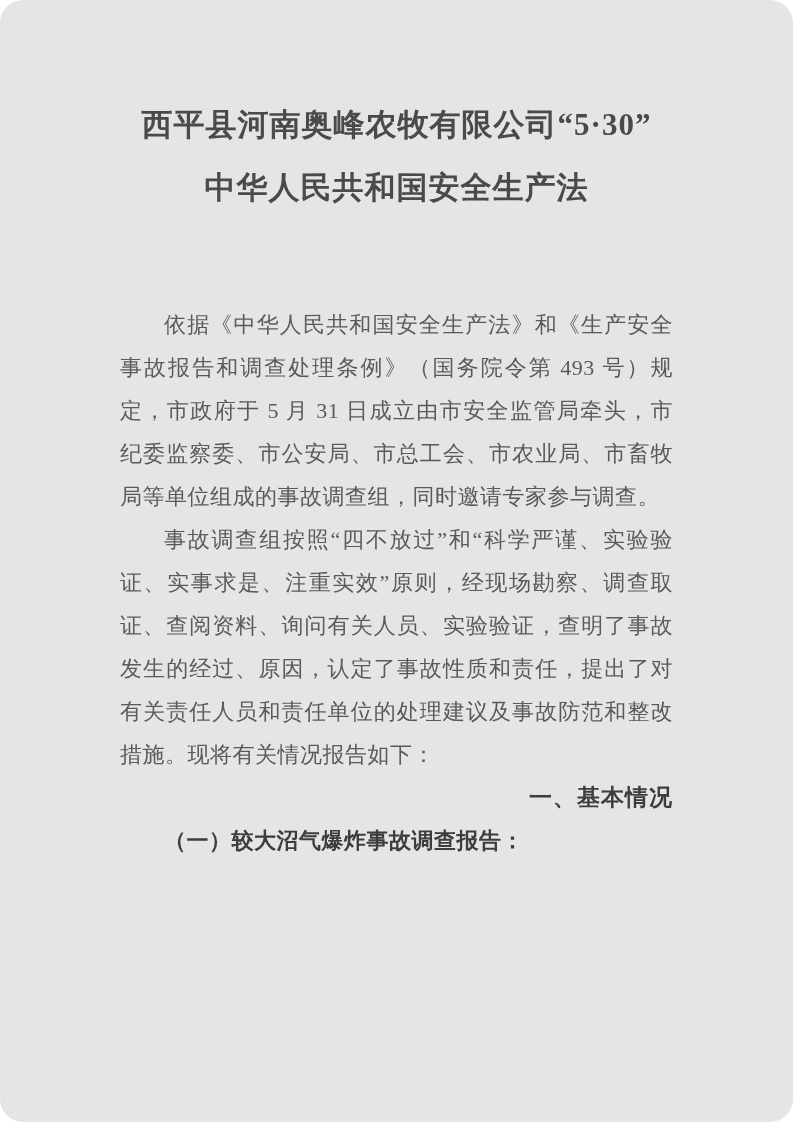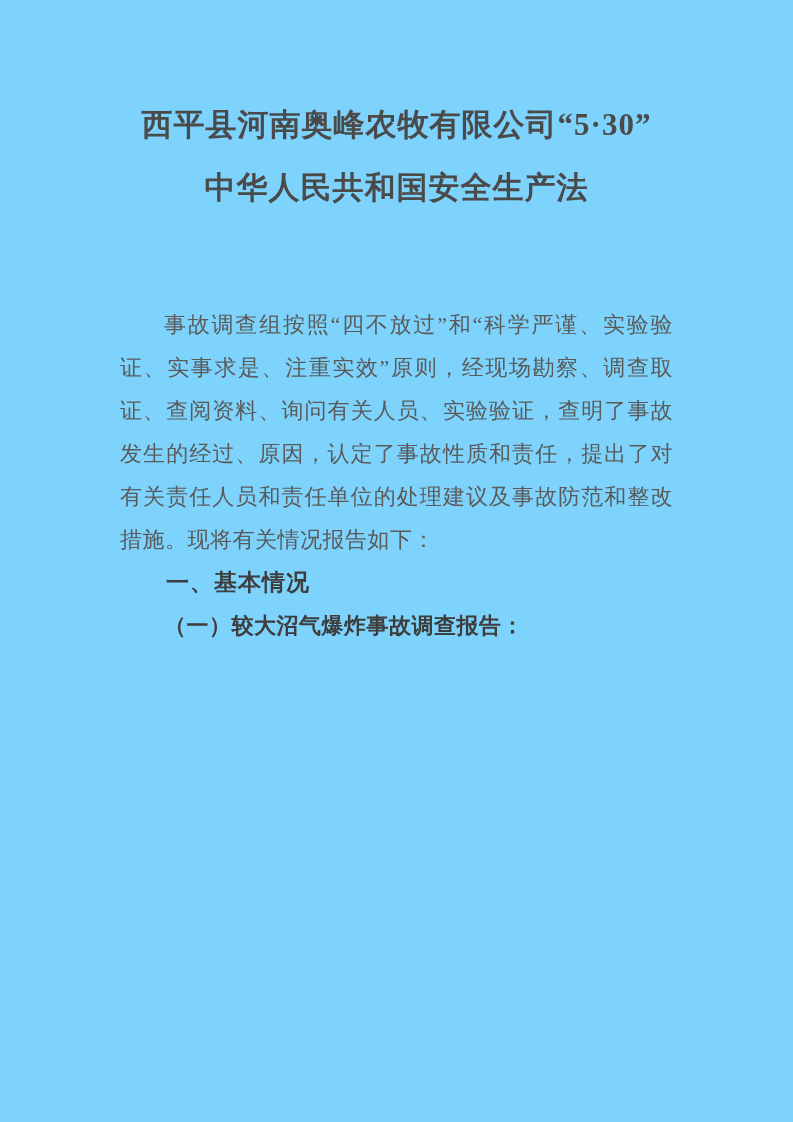--- a/index.html
+++ b/index.html
@@ -4,23 +4,24 @@
 <style>
   html, body {
     margin: 0;
     padding: 0;
     background: #ffffff;
   }
   .page {
     position: relative;
     width: 793px;
     height: 1122px;
-    background: #7dd3fc;
+    background: #e5e5e5;
     overflow: hidden;
     font-family: "Liberation Serif", "DejaVu Serif", serif;
+    border-radius: 23px;
   }
   .content {
     padding: 93px 120px 0 120px;
   }
   .doc-title {
     margin: 0;
     text-align: center;
     font-size: 31px;
     line-height: 63px;
     font-weight: 700;
@@ -42,21 +43,21 @@
   .body-text p {
     margin: 0;
     text-indent: 2em;
   }
   .section-heading {
     margin: 0;
     font-size: 23px;
     line-height: 43px;
     font-weight: 700;
     text-indent: 2em;
-    text-align: left;
+    text-align: right;
     color: #3d3d3d;
     letter-spacing: 1px;
     font-family: Liberation Serif, serif;
   }
   .subsection-heading {
     margin: 0;
     font-size: 22px;
     line-height: 43px;
     font-weight: 700;
     text-indent: 2em;
@@ -70,19 +71,20 @@
 
 <div class="page">
   <div class="content">
 
     <h1 class="doc-title">
       <span class="title-line">西平县河南奥峰农牧有限公司“5·30”</span>
       <span class="title-line">中华人民共和国安全生产法</span>
     </h1>
 
     <div class="body-text">
+      <p>依据《中华人民共和国安全生产法》和《生产安全事故报告和调查处理条例》（国务院令第 493 号）规定，市政府于 5 月 31 日成立由市安全监管局牵头，市纪委监察委、市公安局、市总工会、市农业局、市畜牧局等单位组成的事故调查组，同时邀请专家参与调查。</p>
       <p>事故调查组按照“四不放过”和“科学严谨、实验验证、实事求是、注重实效”原则，经现场勘察、调查取证、查阅资料、询问有关人员、实验验证，查明了事故发生的经过、原因，认定了事故性质和责任，提出了对有关责任人员和责任单位的处理建议及事故防范和整改措施。现将有关情况报告如下：</p>
       <h2 class="section-heading">一、基本情况</h2>
       <h3 class="subsection-heading">（一）较大沼气爆炸事故调查报告：</h3>
     </div>
 
   </div>
 </div>
 
 </body></html>

